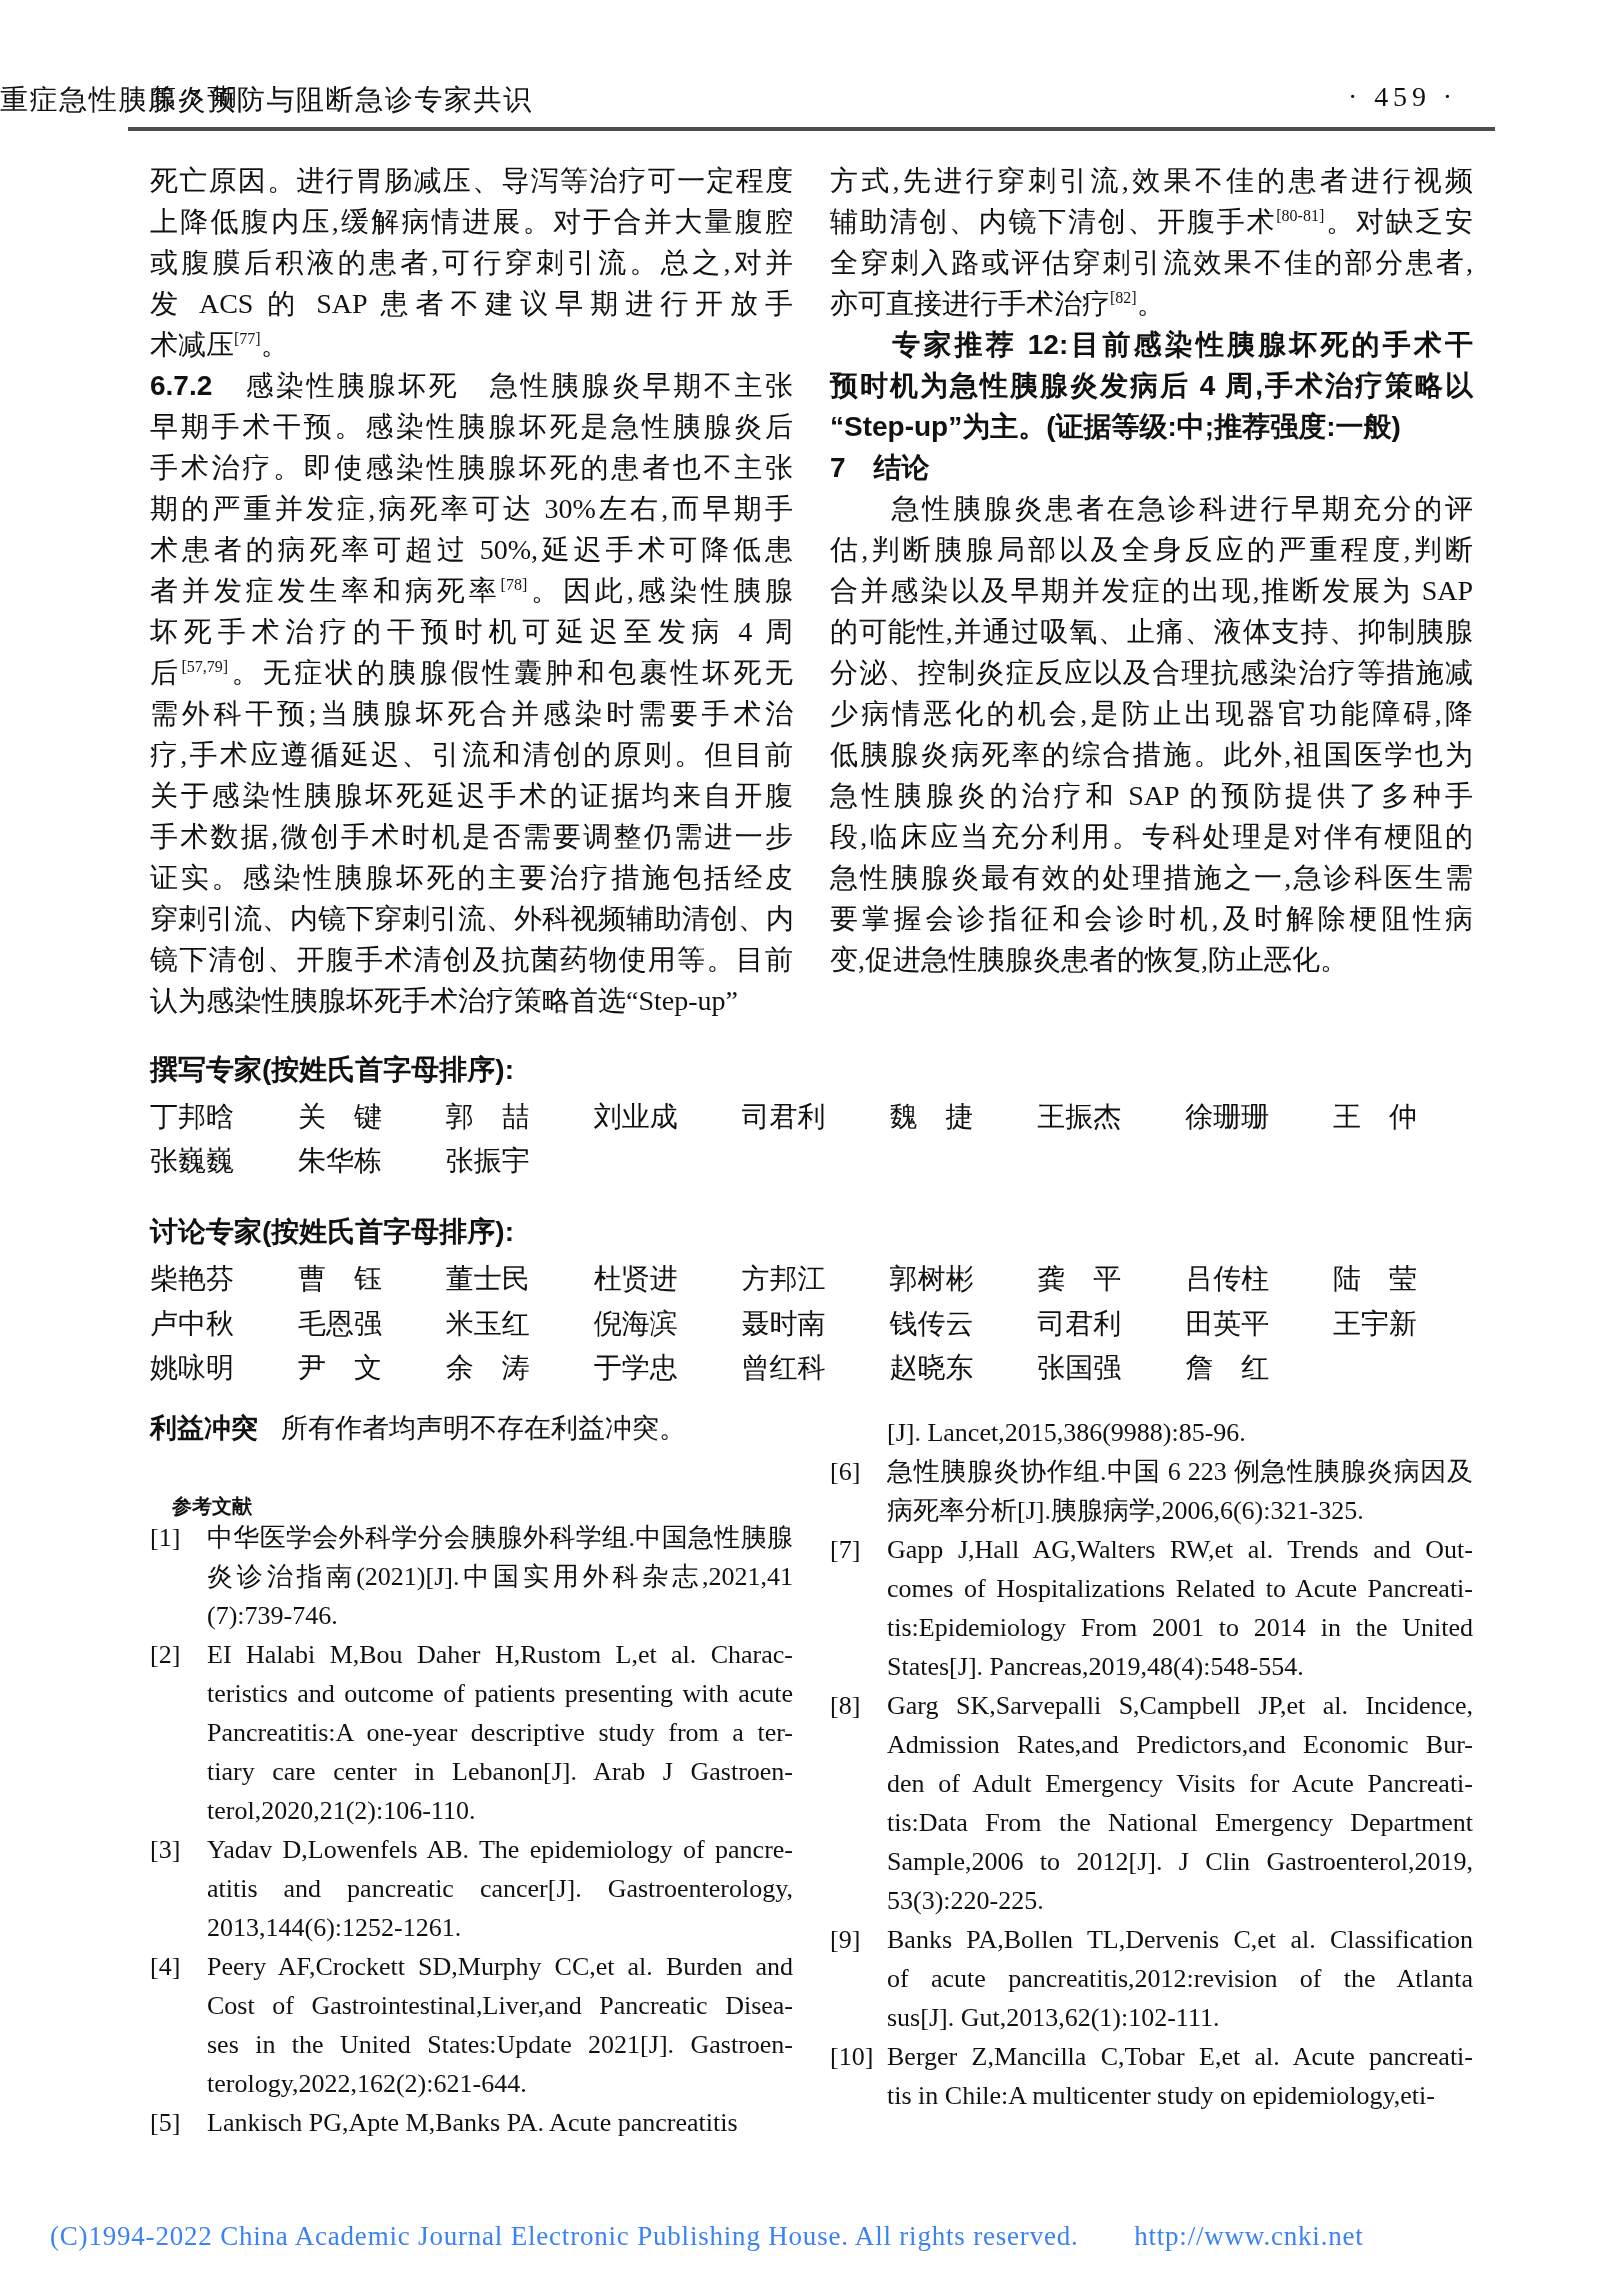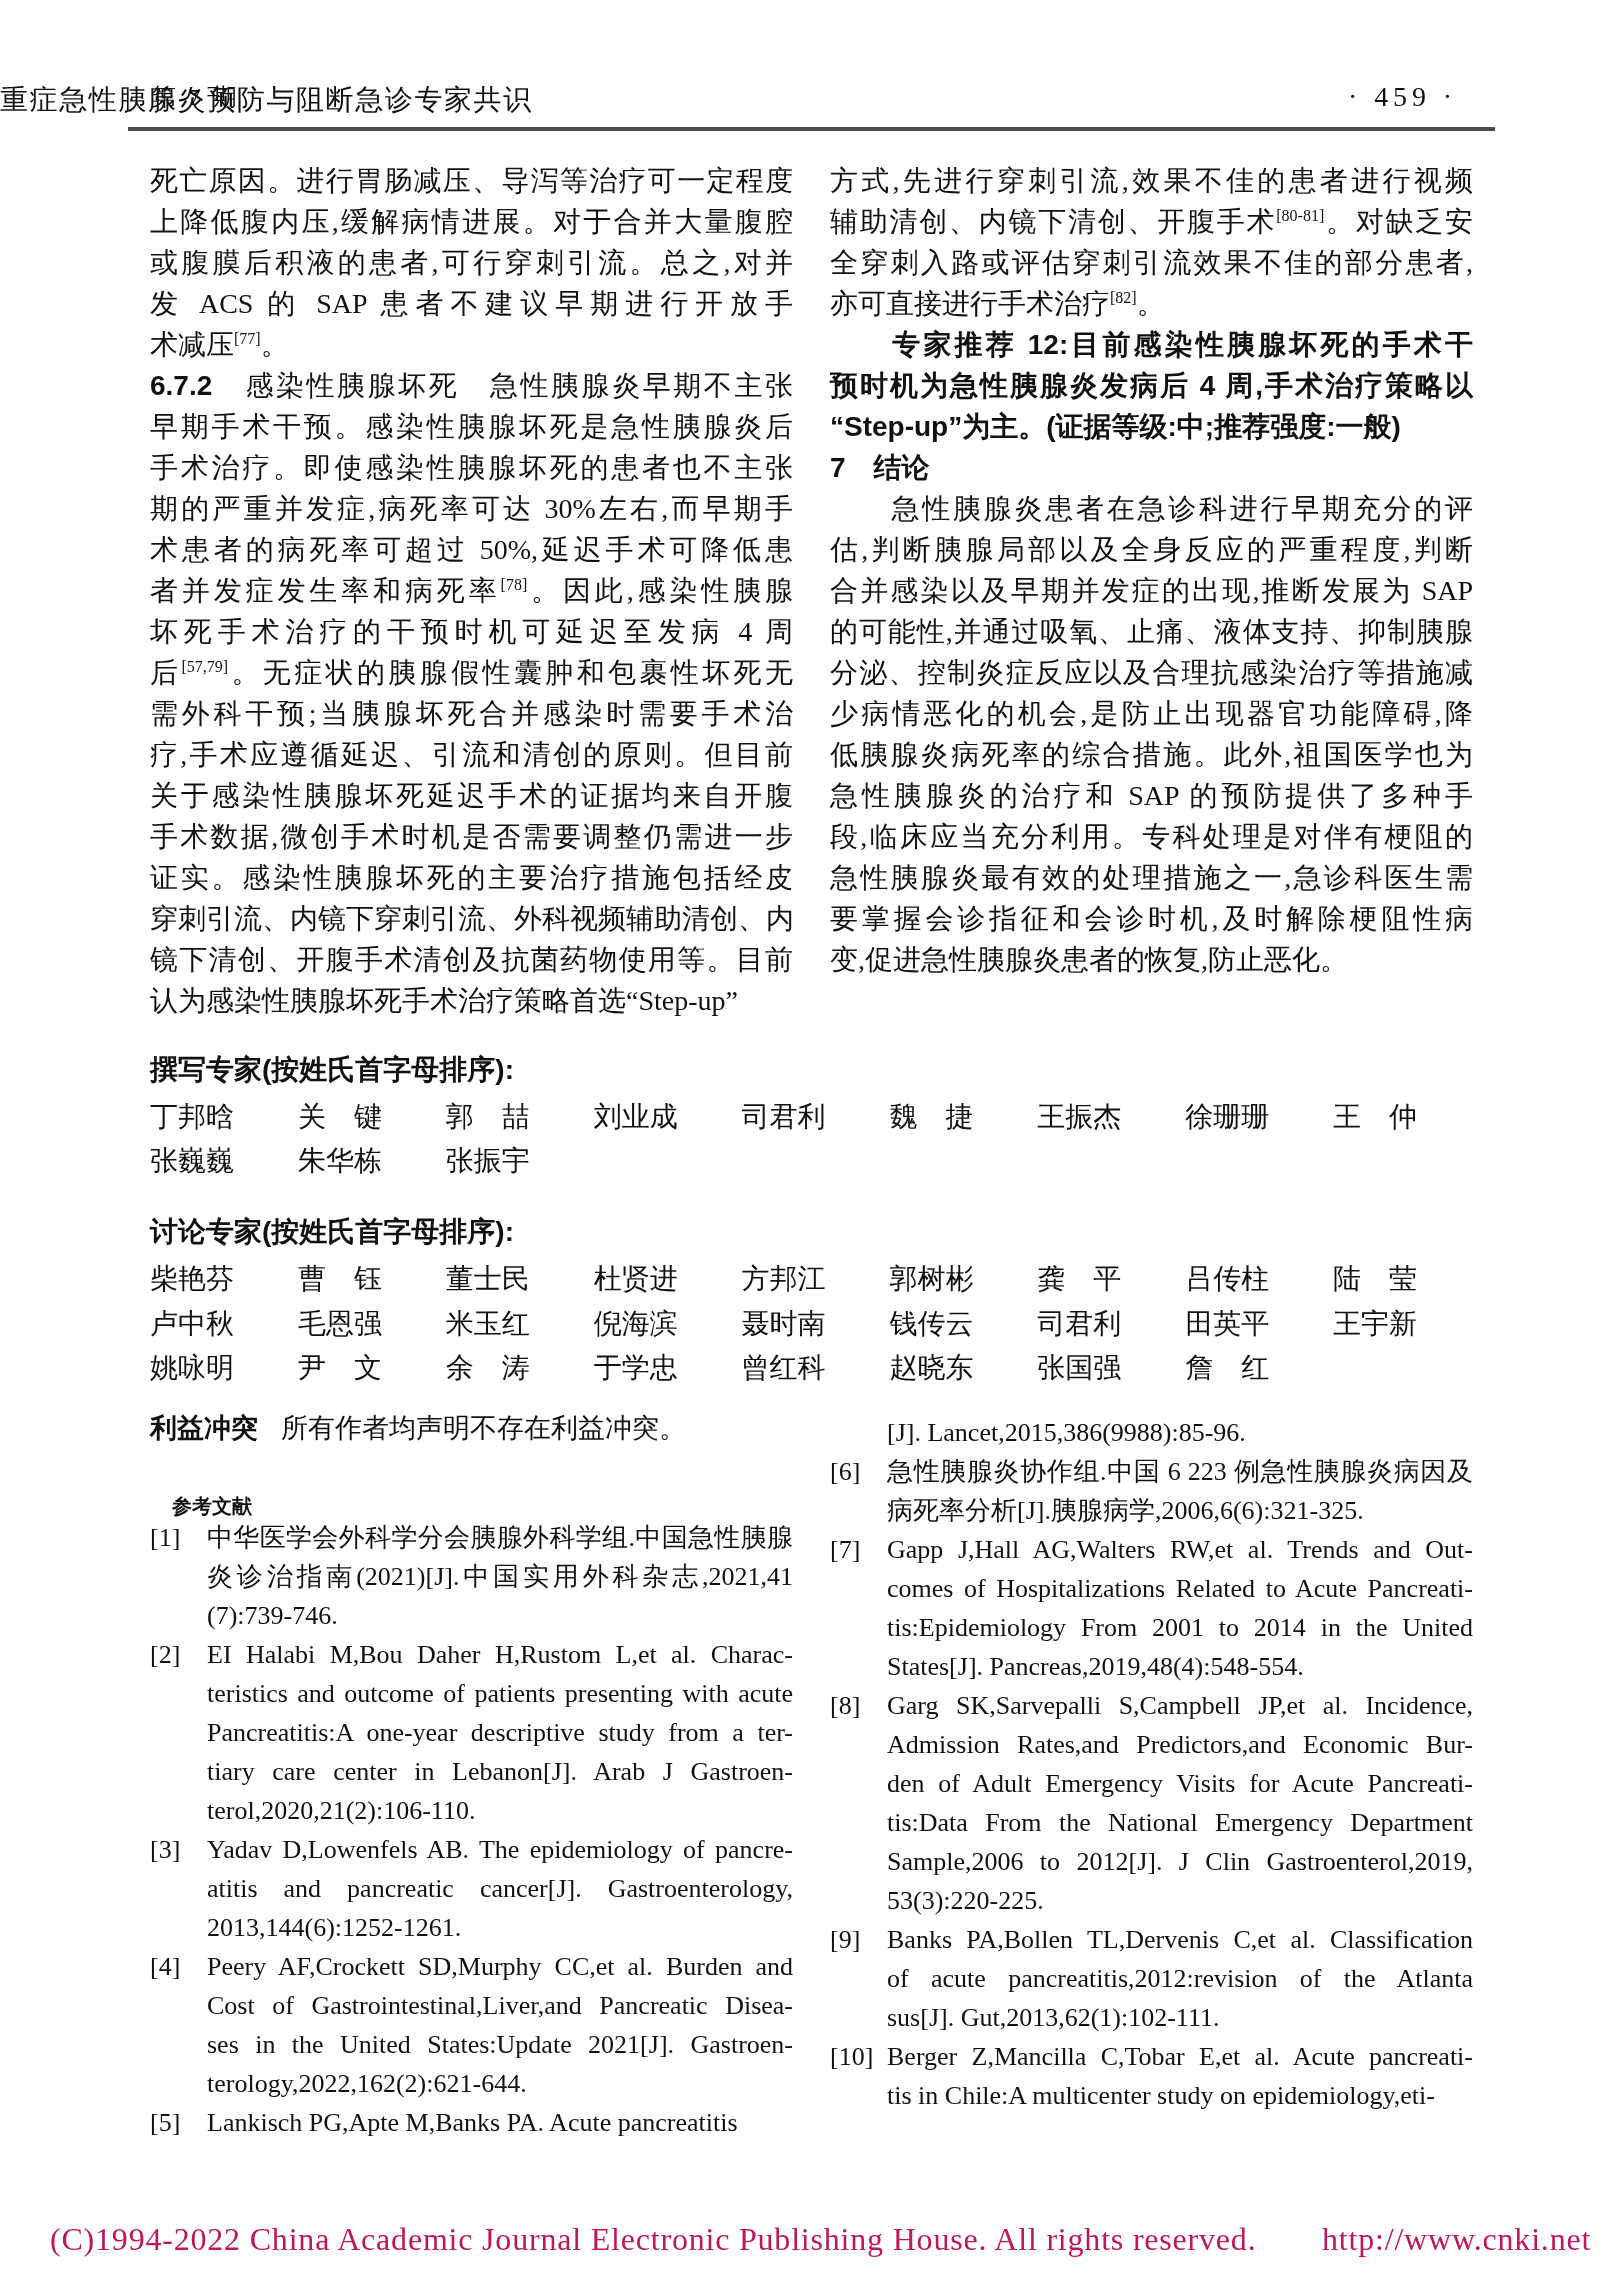--- a/index.html
+++ b/index.html
@@ -30,21 +30,21 @@
   .conflict .b{font-family:"Liberation Sans","DejaVu Sans",sans-serif;font-weight:700;margin-right:23px;}
   .refs-heading{position:absolute;left:164px;top:1478px;margin:8px;font-size:20px;font-family:"Liberation Sans","DejaVu Sans",sans-serif;font-weight:700;height:41px;line-height:41px;}
   .refs{position:absolute;width:643px;}
   .refs-left{left:150px;top:1518px;}
   .refs-right{left:830px;top:1413px;}
   .ref-line{display:flex;height:39px;line-height:39px;font-size:26px;}
   .ref-num{flex:0 0 57px;}
   .ref-text{flex:1;text-align:justify;text-align-last:justify;text-justify:inter-character;white-space:nowrap;}
   .ref-line.end .ref-text{text-align-last:left;}
   
-  .footer{position:absolute;left:50px;top:2218px;font-size:32px;color:#be185d;letter-spacing:0.8px;}
+  .footer{position:absolute;left:50px;top:2218px;font-size:27px;color:#3b82f6;letter-spacing:0.8px;}
 </style>
 </head>
 <body>
 
 <div class="page">
 
   <div class="hdr-issue">第 7 期</div>
   <div class="hdr-title">重症急性胰腺炎预防与阻断急诊专家共识</div>
   <div class="hdr-page">· 459 ·</div>
   <div class="hdr-rule"></div>

